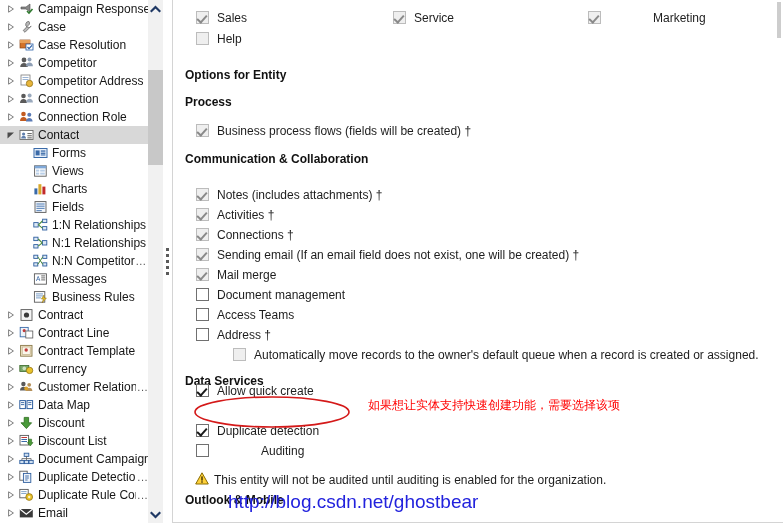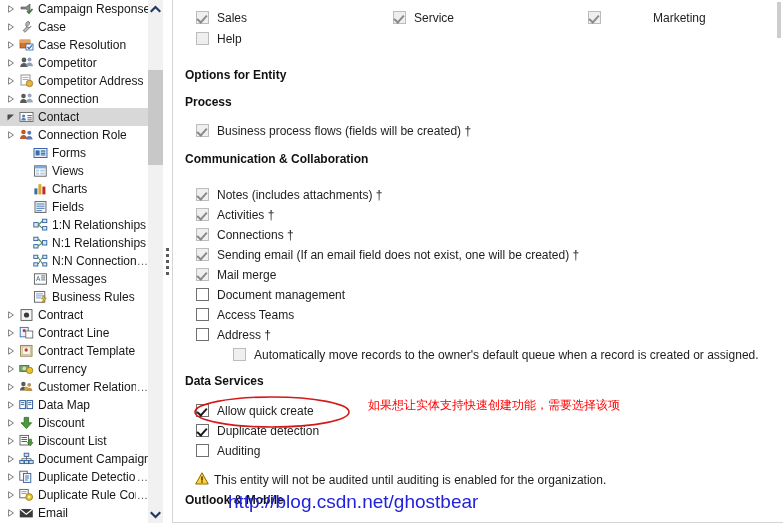--- a/index.html
+++ b/index.html
@@ -292,50 +292,50 @@
         <span class="ico">
           <svg width="15" height="14" viewBox="0 0 15 14">
             <circle cx="4.5" cy="4" r="2.3" fill="#5a5a5a"></circle>
             <path d="M1 11 c0 -2.6 1.6 -4 3.5 -4 s3.5 1.4 3.5 4 Z" fill="#5a5a5a"></path>
             <circle cx="10.6" cy="3.6" r="2" fill="#9aa9bd"></circle>
             <path d="M7.2 10.4 c0 -2.3 1.5 -3.6 3.4 -3.6 s3.3 1.3 3.3 3.6 Z" fill="#9aa9bd"></path>
           </svg>
         </span>
         <span class="lbl">Connection</span>
       </div>
+      <div class="tree-row root">
+        <span class="expander"><svg width="8" height="8" viewBox="0 0 8 8">
+            <path d="M1.6 0.8 L6.4 4 L1.6 7.2 Z" fill="none" stroke="#707070" stroke-width="0.9"></path>
+          </svg></span>
+        <span class="ico">
+          <svg width="15" height="14" viewBox="0 0 15 14">
+            <circle cx="4.5" cy="4" r="2.3" fill="#c25a1f"></circle>
+            <path d="M1 11 c0 -2.6 1.6 -4 3.5 -4 s3.5 1.4 3.5 4 Z" fill="#c25a1f"></path>
+            <circle cx="10.3" cy="4.8" r="2" fill="#5a7ab5"></circle>
+            <path d="M7 11.6 c0 -2.3 1.5 -3.6 3.3 -3.6 s3.3 1.3 3.3 3.6 Z" fill="#5a7ab5"></path>
+          </svg>
+        </span>
+        <span class="lbl">Connection Role</span>
+      </div>
       <div class="tree-row root selected">
         <span class="expander"><svg width="8" height="8" viewBox="0 0 8 8">
             <path d="M0.5 1.5 L7 1.5 L0.5 7.5 Z" fill="#4a4a4a"></path>
           </svg></span>
         <span class="ico">
           <svg width="15" height="14" viewBox="0 0 15 14">
             <rect x="1" y="2.5" width="13" height="9" fill="#fff" stroke="#6a6a6a" stroke-width="0.9"></rect>
             <circle cx="4.6" cy="6" r="1.6" fill="#5f7fae"></circle>
             <path d="M2.2 10.4 c0 -1.7 1.1 -2.6 2.4 -2.6 s2.4 0.9 2.4 2.6 Z" fill="#5f7fae"></path>
             <rect x="8.4" y="5" width="4.4" height="1.1" fill="#6a6a6a"></rect>
             <rect x="8.4" y="7.2" width="4.4" height="1.1" fill="#6a6a6a"></rect>
             <rect x="8.4" y="9.3" width="4.4" height="1.1" fill="#6a6a6a"></rect>
           </svg>
         </span>
         <span class="lbl">Contact</span>
       </div>
-      <div class="tree-row root">
-        <span class="expander"><svg width="8" height="8" viewBox="0 0 8 8">
-            <path d="M1.6 0.8 L6.4 4 L1.6 7.2 Z" fill="none" stroke="#707070" stroke-width="0.9"></path>
-          </svg></span>
-        <span class="ico">
-          <svg width="15" height="14" viewBox="0 0 15 14">
-            <circle cx="4.5" cy="4" r="2.3" fill="#c25a1f"></circle>
-            <path d="M1 11 c0 -2.6 1.6 -4 3.5 -4 s3.5 1.4 3.5 4 Z" fill="#c25a1f"></path>
-            <circle cx="10.3" cy="4.8" r="2" fill="#5a7ab5"></circle>
-            <path d="M7 11.6 c0 -2.3 1.5 -3.6 3.3 -3.6 s3.3 1.3 3.3 3.6 Z" fill="#5a7ab5"></path>
-          </svg>
-        </span>
-        <span class="lbl">Connection Role</span>
-      </div>
       <div class="tree-row child">
         <span class="ico">
           <svg width="15" height="14" viewBox="0 0 15 14">
             <rect x="1" y="2.5" width="13" height="9" fill="#e8f0fa" stroke="#3a6aa8" stroke-width="1"></rect>
             <rect x="2.6" y="4.4" width="4" height="5" fill="#3a6aa8"></rect>
             <rect x="7.8" y="4.4" width="4.6" height="1.3" fill="#3a6aa8"></rect>
             <rect x="7.8" y="6.6" width="4.6" height="1.3" fill="#3a6aa8"></rect>
             <rect x="7.8" y="8.4" width="4.6" height="1.1" fill="#3a6aa8"></rect>
           </svg>
         </span>
@@ -401,21 +401,21 @@
       <div class="tree-row child">
         <span class="ico">
           <svg width="15" height="14" viewBox="0 0 15 14">
             <rect x="0.8" y="1.2" width="4" height="3.2" fill="#dce8f6" stroke="#2f5f9f" stroke-width="0.9"></rect>
             <rect x="0.8" y="8.8" width="4" height="3.2" fill="#dce8f6" stroke="#2f5f9f" stroke-width="0.9"></rect>
             <rect x="9.8" y="1.2" width="4" height="3.2" fill="#dce8f6" stroke="#2f5f9f" stroke-width="0.9"></rect>
             <rect x="9.8" y="8.8" width="4" height="3.2" fill="#dce8f6" stroke="#2f5f9f" stroke-width="0.9"></rect>
             <path d="M4.8 2.8 L9.8 10.4 M4.8 10.4 L9.8 2.8" stroke="#4a8a3a" stroke-width="1" fill="none"></path>
           </svg>
         </span>
-        <span class="lbl">N:N Connection</span>
+        <span class="lbl">N:N Competitor</span>
         <span class="ellip">...</span>
       </div>
       <div class="tree-row child">
         <span class="ico">
           <svg width="15" height="14" viewBox="0 0 15 14">
             <rect x="1.4" y="1.8" width="12" height="10.4" fill="#fff" stroke="#5a5a5a" stroke-width="0.9"></rect>
             <text x="3" y="8.6" font-size="6.4" fill="#2f5f9f" font-family="DejaVu Sans">A</text>
             <rect x="8.2" y="3.4" width="4" height="1" fill="#6a6a6a"></rect>
             <rect x="8.2" y="5.4" width="4" height="1" fill="#6a6a6a"></rect>
             <rect x="8.2" y="7.4" width="4" height="1" fill="#6a6a6a"></rect>
@@ -691,29 +691,29 @@
         <span class="cb off"></span>
         <span class="cbtext">Address †</span>
       </div>
       <div class="cbrow" style="left:60px; top:348px;">
         <span class="cb dis-off"></span>
         <span class="cbtext">Automatically move records to the owner's default queue when a record is created or assigned.</span>
       </div>
 
       <div class="sec-head" style="left:12px; top:374px;">Data Services</div>
 
-      <div class="cbrow" style="left:23px; top:404px;text-align:right;">
+      <div class="cbrow" style="left:23px; top:384px;text-align:right;">
         <span class="cb on"></span>
         <span class="cbtext">Allow quick create</span>
       </div>
       <div class="cbrow" style="left:23px; top:424px;">
         <span class="cb on"></span>
         <span class="cbtext">Duplicate detection</span>
       </div>
-      <div class="cbrow" style="left:23px; top:444px;">
+      <div class="cbrow" style="left:23px; top:444px;gap:44px;">
         <span class="cb off"></span>
         <span class="cbtext">Auditing</span>
       </div>
 
       <div class="warnrow" style="left:22px; top:472px;">
         <span>
           <svg width="14" height="13" viewBox="0 0 14 13">
             <path d="M7 0.8 L13.3 12 L0.7 12 Z" fill="#ffd13b" stroke="#8a6d00" stroke-width="1"></path>
             <rect x="6.3" y="4.4" width="1.4" height="4.2" fill="#3a2d00"></rect>
             <rect x="6.3" y="9.3" width="1.4" height="1.4" fill="#3a2d00"></rect>

